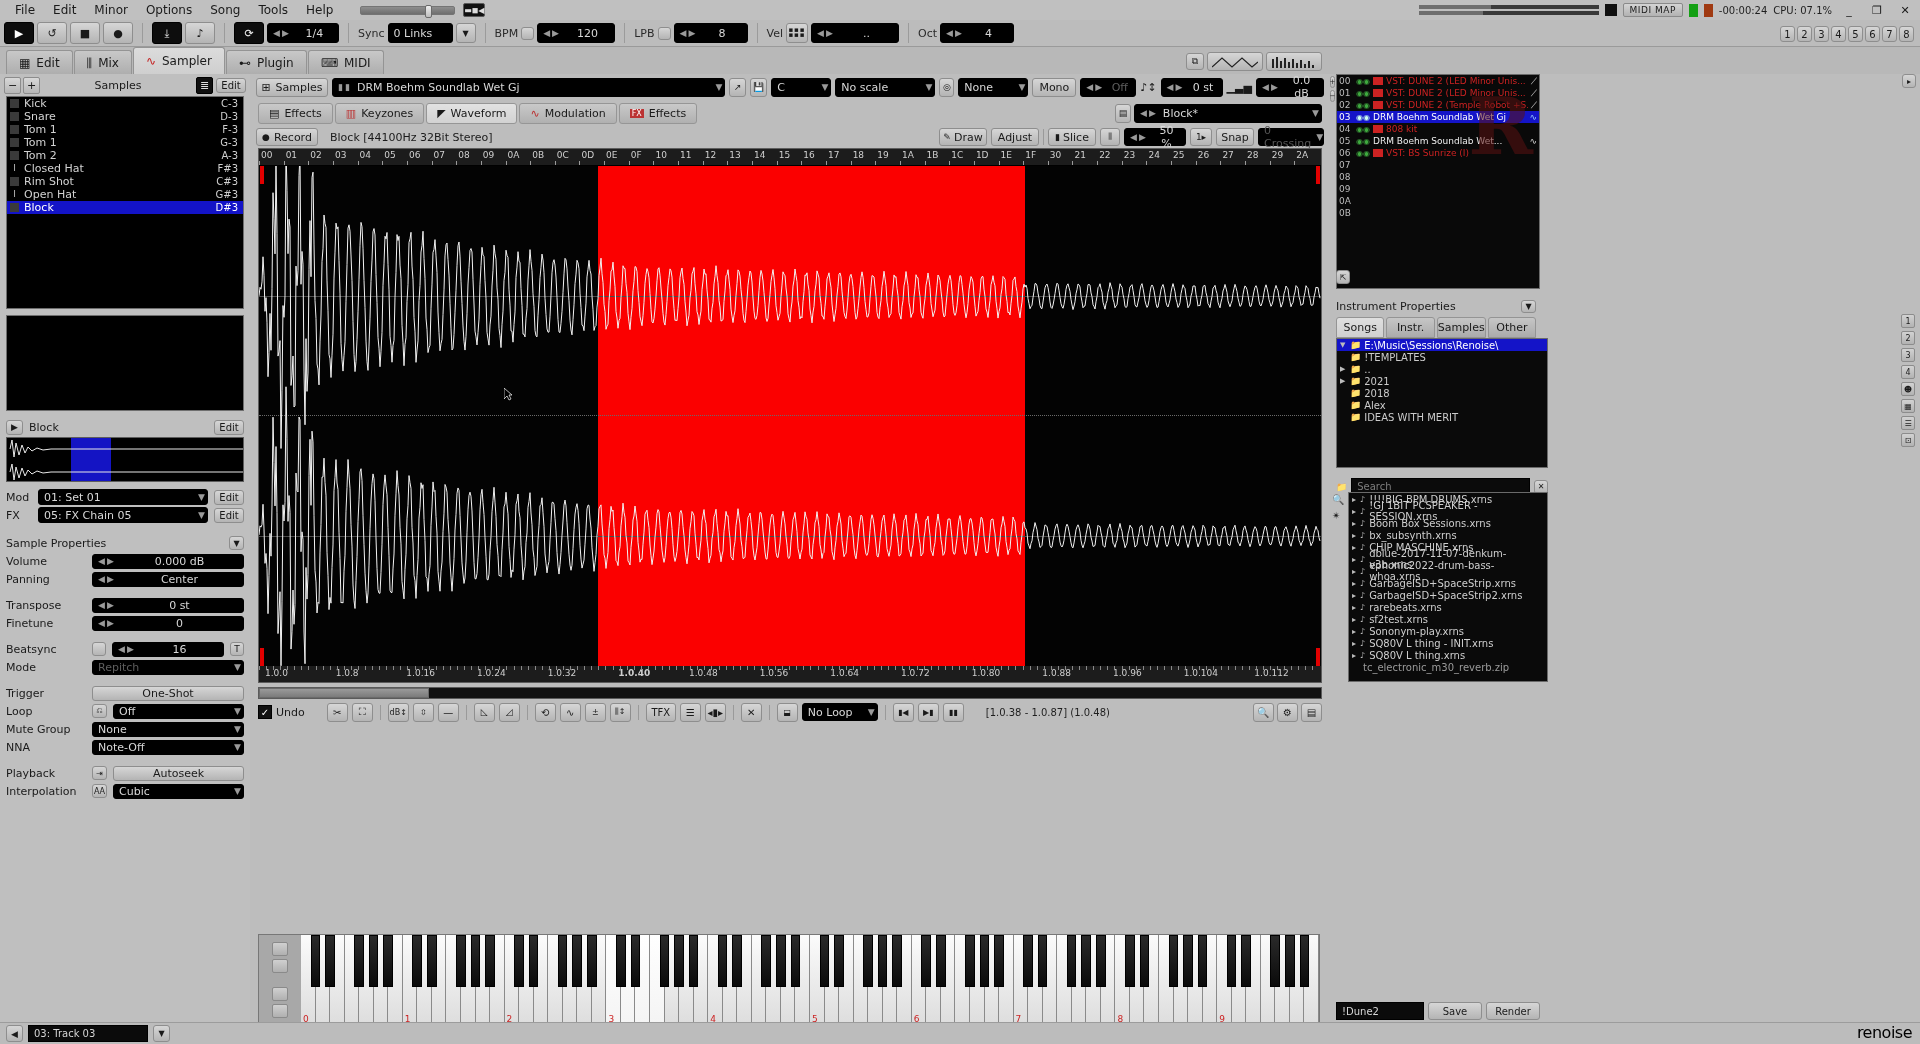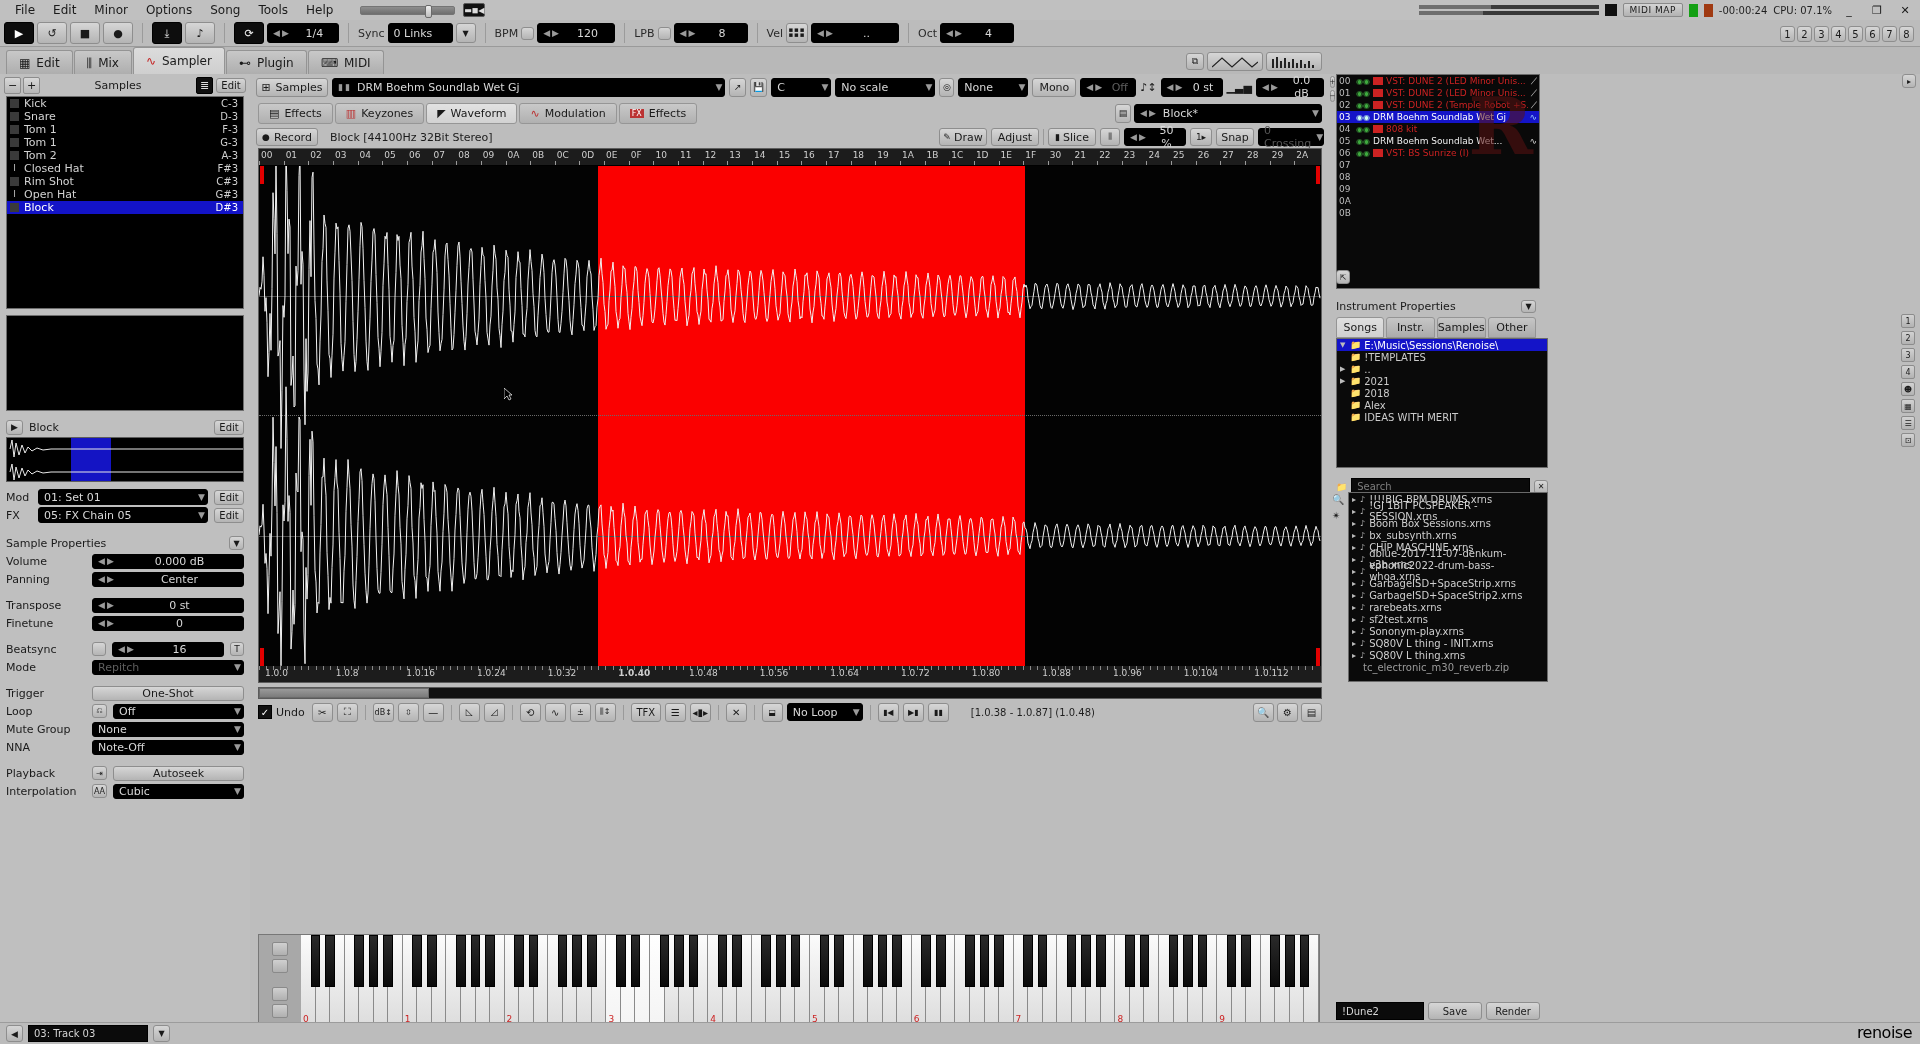--- a/index.html
+++ b/index.html
@@ -898,21 +898,21 @@
           <div style="position: absolute; top: 0px; width: 1px; height: 4px; background: rgb(138, 138, 138); left: 1053.43px;"></div>
         </div>
     </div>
 
     <div class="scrollstrip">
       <div class="thumb"></div>
     </div>
 
     <div class="toolbar2">
       <div class="checkbox">✓</div>
-      <span style="margin-right:3px">Undo</span>
+      <span style="margin-right:18px">Undo</span>
       <div class="btn tb2btn">
           <span>✂</span>
         </div>
       <div class="btn tb2btn">
           <span>⛶</span>
         </div>
       <div class="sep" style="height:15px;margin:0 3px"></div>
       <div class="btn tb2btn">
           <span style="font-size:8px">dB↕</span>
         </div>

